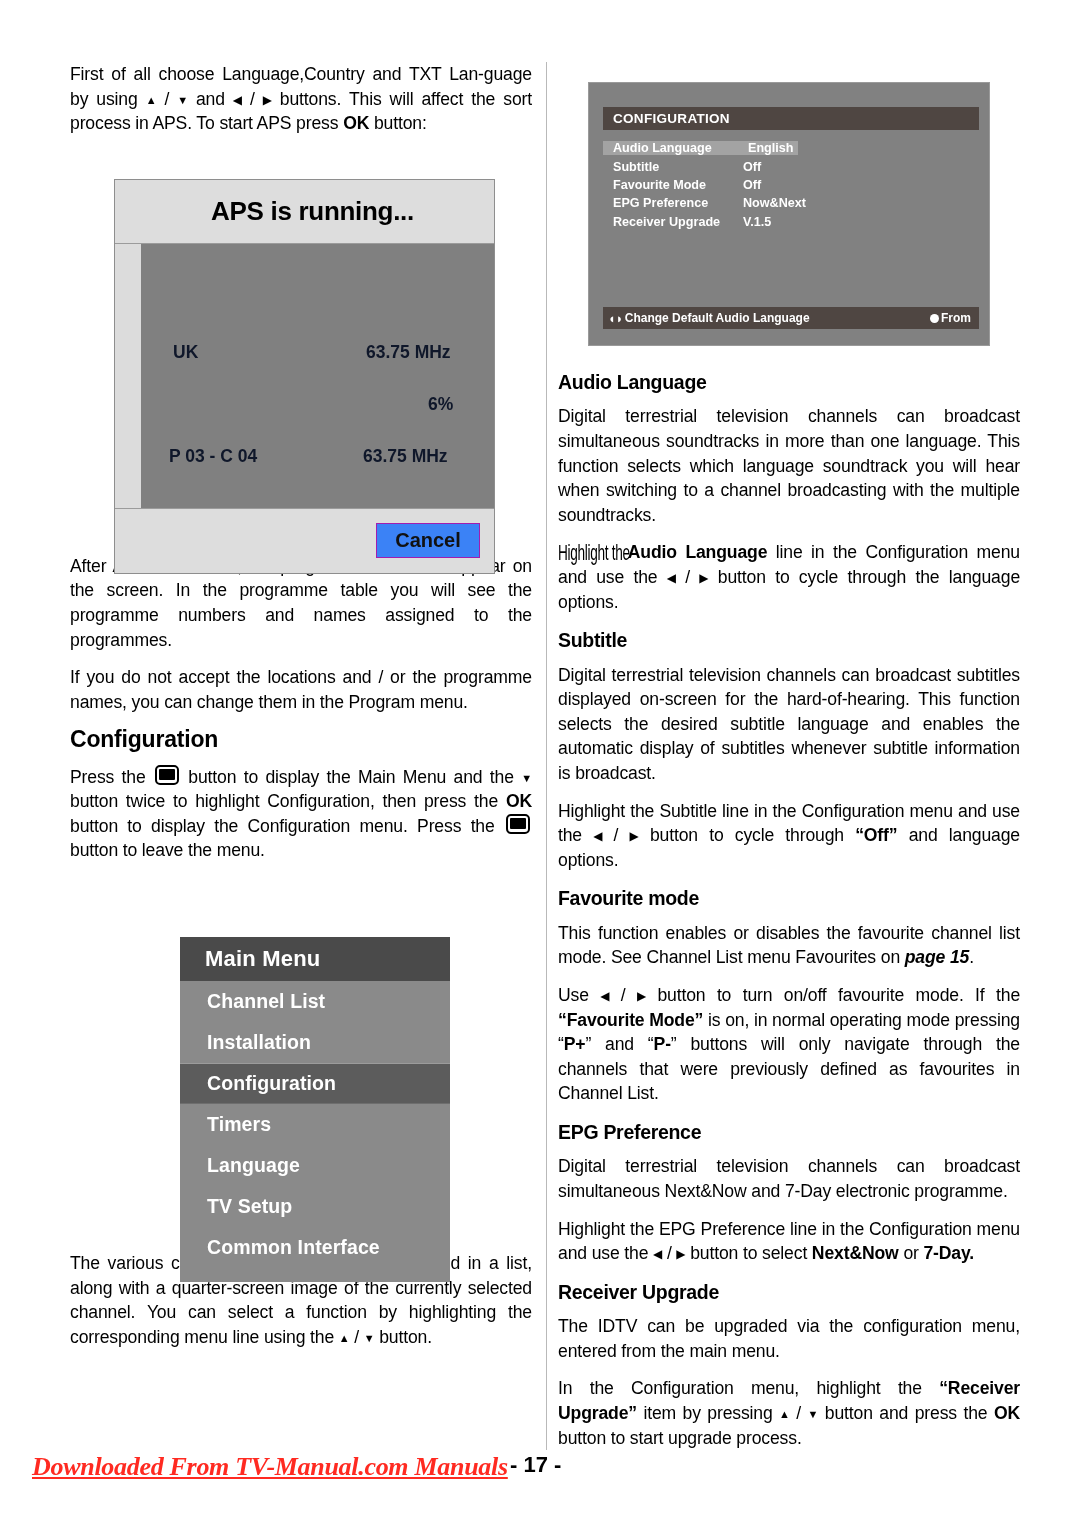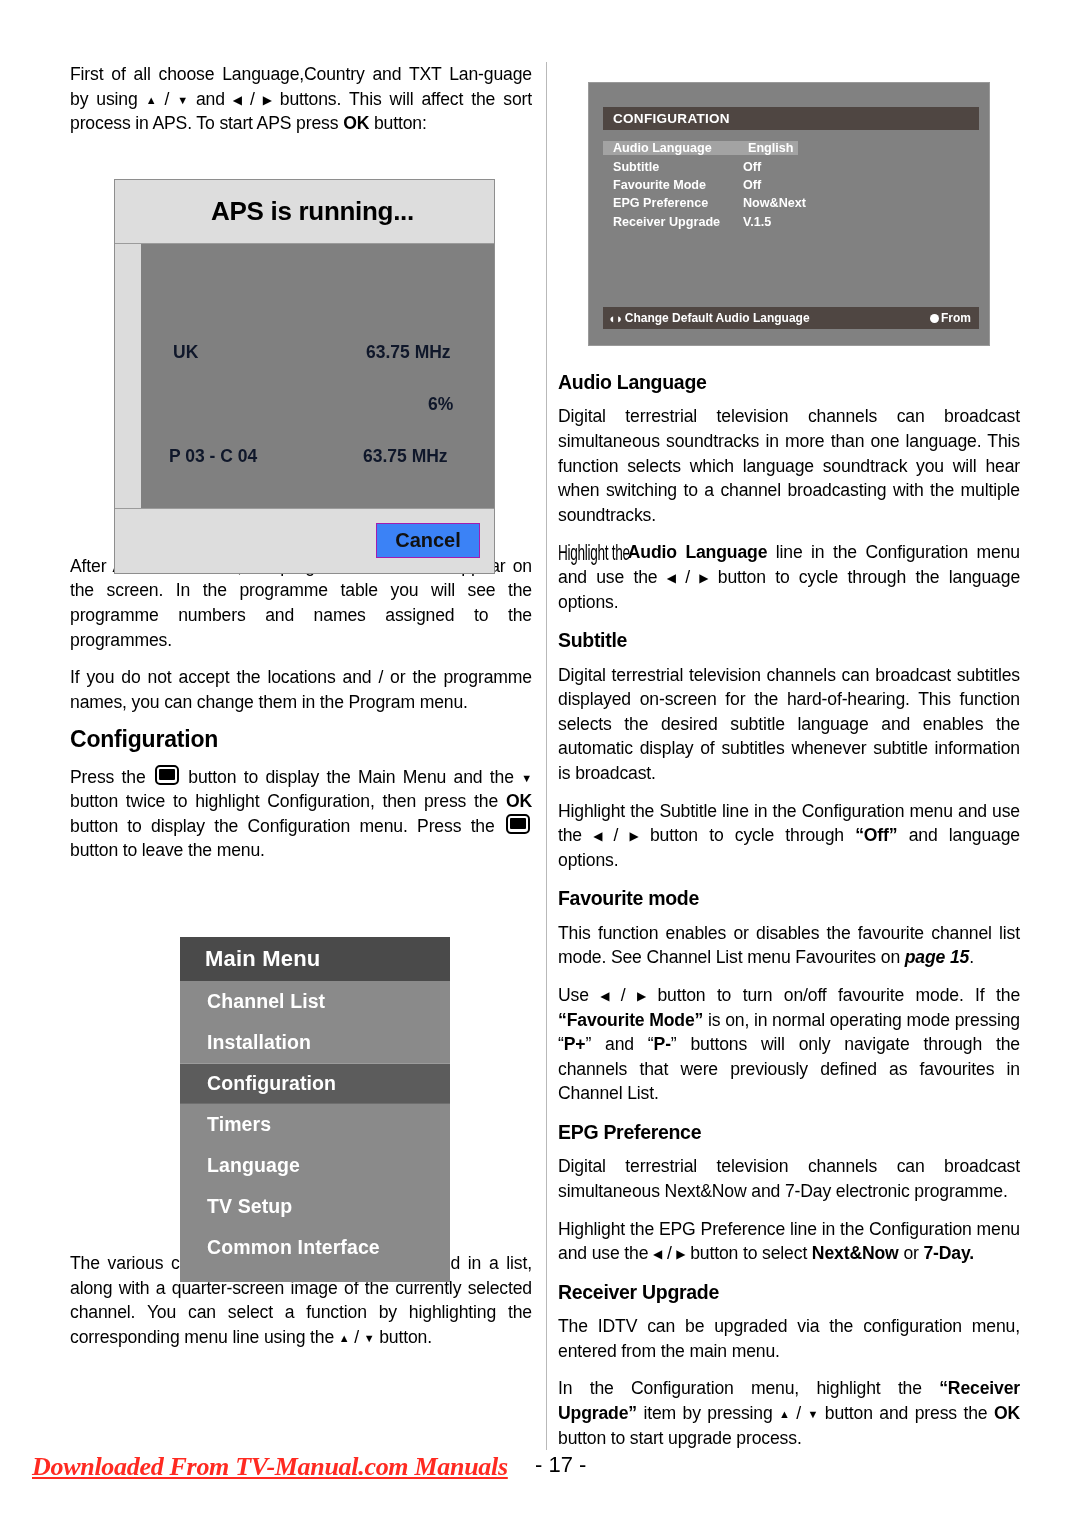--- a/index.html
+++ b/index.html
@@ -292,24 +292,24 @@
     font-family: "Liberation Serif", serif;
     font-size: 26px;
     font-weight: bold;
     color: #ff2a21;
     text-decoration: underline;
     letter-spacing: -0.3px;
     font-style: italic;
   }
   .page-num {
     position: absolute;
-    left: 535px;
+    left: 510px;
     top: 1452px;
     font-size: 22px;
-    font-weight: normal;
+    font-weight: bold;
     color: #000;
   }
 
   
   .squish {
     display: inline-block;
     transform: scaleX(0.62);
     transform-origin: left center;
     font-size: 22px;
     line-height: 1;

